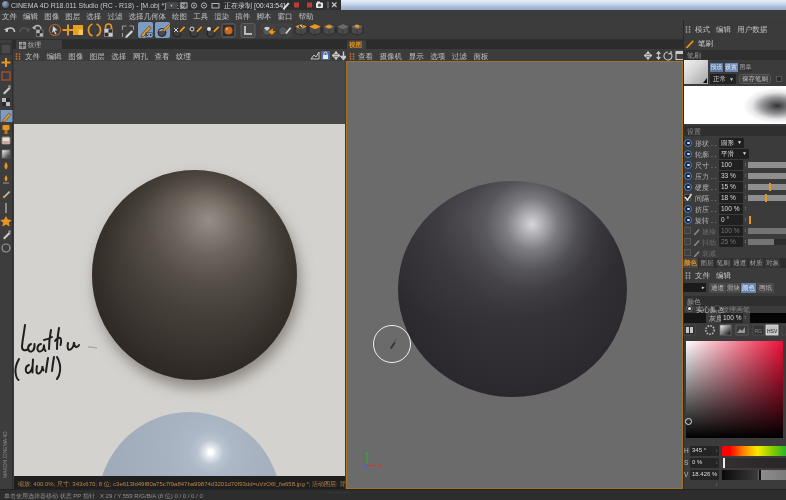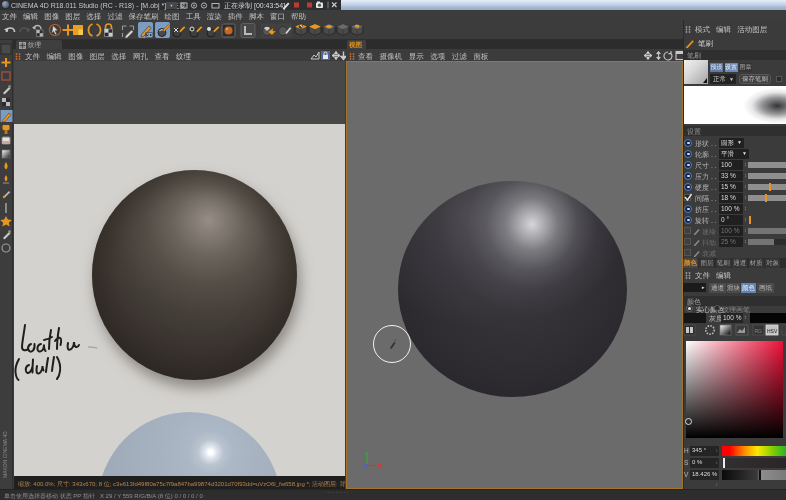--- a/index.html
+++ b/index.html
@@ -28,21 +28,21 @@
 <rect x="12" y="1.5" width="5" height="5" fill="#c03a34"></rect>
 <rect x="25" y="1.5" width="5" height="5" fill="#c03a34"></rect>
 <rect x="34" y="1.5" width="7" height="5.5" rx="1" fill="#e8e8e8"></rect>
     <circle cx="37.5" cy="4.2" r="1.6" fill="#555"></circle>
     <rect x="35" y="0.5" width="3" height="1.5" fill="#e8e8e8"></rect>
 <path d="M46 0.5 v7" stroke="#9a9a9a" stroke-width="0.8"></path>
 <path d="M50 1.5 l4.5 4.5 M54.5 1.5 l-4.5 4.5" stroke="#cfcfcf" stroke-width="1.1"></path>
 </svg>
 
 <div class="a" style="left:0;top:10px;width:786px;height:10px;background:#3c3c3c;"></div>
-<div class="t" style="left:2px;top:11.5px;font-size:7.5px;color:#c5c5c5;word-spacing:4px;">文件 编辑 图像 图层 选择 过滤 保存笔刷 绘图 工具 渲染 插件 脚本 窗口 帮助</div>
+<div class="t" style="left:2px;top:11.5px;font-size:7.5px;color:#c5c5c5;word-spacing:4px;">文件 编辑 图像 图层 选择 过滤 选择几何体 绘图 工具 渲染 插件 脚本 窗口 帮助</div>
 
 <div class="a" style="left:0;top:20px;width:786px;height:20px;background:#3c3c3c;border-bottom:1px solid #2f2f2f;"></div>
 <svg class="a" style="left:0;top:20px;" width="400" height="20" id="toolbar">
     <path d="M6.5 12 a4 4 0 1 1 8 0" stroke="#c4c4c4" stroke-width="1.7" fill="none"></path>
     <path d="M4 9.5 l4 -2 v4.5 z" fill="#c4c4c4"></path>
     <path d="M20 12 a4 4 0 1 1 8 0" stroke="#535353" stroke-width="1.7" fill="none"></path>
     <path d="M31 9.5 l-4 -2 v4.5 z" fill="#535353"></path>
     <path d="M34 9 a3.5 3.5 0 1 1 7 0" stroke="#b5b5b5" stroke-width="1.5" fill="none"></path>
     <path d="M32 7.5 l3.5 -2 v4.5 z" fill="#b5b5b5"></path>
     <rect x="36.5" y="10" width="6.5" height="6.5" fill="#2a2a2a" stroke="#888" stroke-width="0.7"></rect>
@@ -253,21 +253,21 @@
 <svg class="t" style="left:685px;top:26px;" width="6" height="7">
     <g fill="#999">
       <circle cx="1.5" cy="1" r="0.9"></circle>
       <circle cx="4.5" cy="1" r="0.9"></circle>
       <circle cx="1.5" cy="3.5" r="0.9"></circle>
       <circle cx="4.5" cy="3.5" r="0.9"></circle>
       <circle cx="1.5" cy="6" r="0.9"></circle>
       <circle cx="4.5" cy="6" r="0.9"></circle>
     </g>
   </svg>
-<div class="t" style="left:695px;top:25px;font-size:7.5px;color:#c2c2c2;word-spacing:4px;">模式 编辑 活动图层</div>
+<div class="t" style="left:695px;top:25px;font-size:7.5px;color:#c2c2c2;word-spacing:4px;">模式 编辑 用户数据</div>
 <svg class="t" style="left:685px;top:38px;" width="10" height="10">
     <path d="M1 9 l6.5 -7 1.6 1.4 -6.5 7 -2.2 0.8z" fill="#e8961e" stroke="#333" stroke-width="0.5"></path>
   </svg>
 <div class="t" style="left:698px;top:39px;font-size:7.5px;color:#d5d5d5;">笔刷</div>
 <div class="a" style="left:683px;top:50px;width:103px;height:10px;background:#2f2f2f;"></div>
 <div class="t" style="left:687px;top:51px;font-size:7px;color:#9a9a9a;">笔刷</div>
 
 <div class="a" style="left:684px;top:60px;width:24px;height:24px;background:linear-gradient(135deg,#efefef,#d9d9d9 40%,#b9b9b9 75%,#a2a2a2);"></div>
 <div class="a" style="left:703px;top:78px;width:0;height:0;border-left:4px solid transparent;border-bottom:5px solid #111;"></div>
 <div class="a" style="left:710px;top:62.5px;width:13px;height:9px;background:#5c7aa5;color:#e8e8e8;font-size:6px;text-align:center;line-height:9px;">预设</div>

